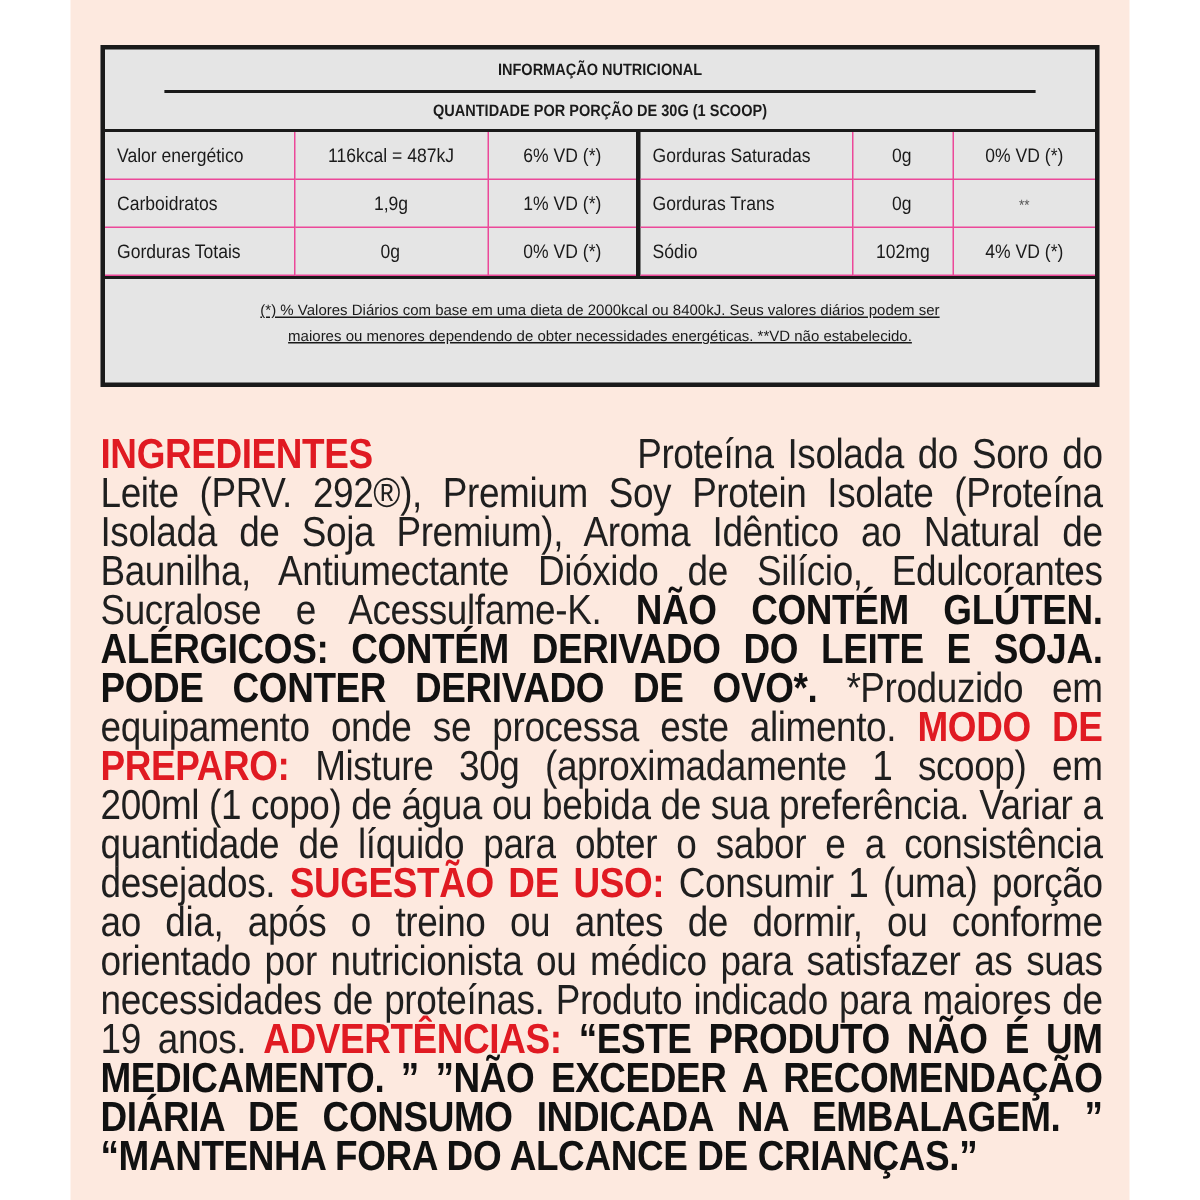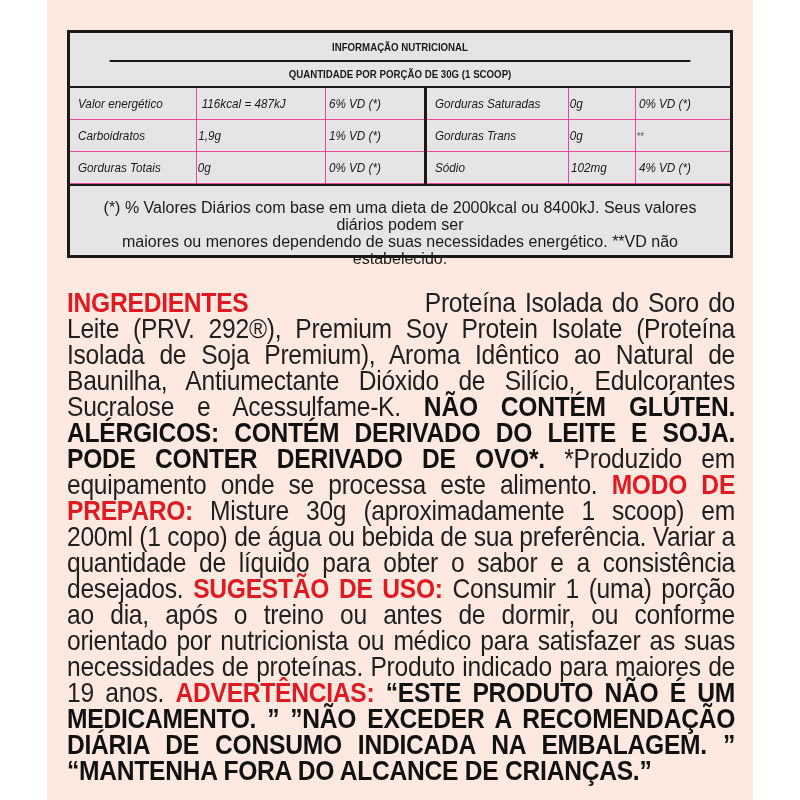--- a/index.html
+++ b/index.html
@@ -20,37 +20,37 @@
   .nutri-title, .nutri-subtitle {
     position:absolute; left:0; width:100%; text-align:center;
     font-weight:bold; font-size:11px; letter-spacing:0;
     transform:scaleX(0.88); transform-origin:center;
   }
   .nutri-title { top:0; height:27px; line-height:29px; border-bottom:2px solid #1a1a1a; }
   .nutri-subtitle { top:29px; height:24px; line-height:24px; }
   .hline2 { position:absolute; left:0; width:100%; height:2px; background:#1a1a1a; }
   .grid {
     position:absolute; left:0; top:55px; width:660px; height:96px;
-    border-collapse:collapse; table-layout:fixed;font-style:italic;
+    border-collapse:collapse; table-layout:fixed;
   }
   .grid td {
     border:1px solid #ec4899; height:22px; padding:0 0 0 8px;
     font-size:13px; white-space:nowrap; overflow:hidden;
   }
-  .grid td.c { text-align:left; padding:0; }
+  .grid td.c { text-align:center; padding:0; }
   .grid tr:first-child td { border-top:none; }
   .grid td:first-child { border-left:none; }
   .grid td:last-child { border-right:none; }
   .grid td.thick { border-left:3px solid #1a1a1a; }
   .cell-inner { display:inline-block; transform:scaleX(0.9); transform-origin:left center; }
   .c .cell-inner { transform-origin:center; }
   .foot-rule { position:absolute; left:0; top:151px; width:100%; height:2px; background:#1a1a1a; }
   .footnote {
     position:absolute; left:10px; top:166px; width:640px;
-    text-align:center; font-size:16px; line-height:17px; color:#1a1a1a;
+    text-align:center; font-size:10px; line-height:17px; color:#1a1a1a;text-decoration:underline;
   }
   .body-text {
     position:absolute; left:67px; top:290px; width:668px;
     font-size:28px; line-height:26px; color:#1f1f1f;
     text-align:justify; letter-spacing:-0.3px;
     font-stretch:condensed;
   }
   .body-text .scale {
     display:block; width:760px; transform:scaleX(0.879); transform-origin:left top;
   }
@@ -101,21 +101,21 @@
       <td class="thick"><span class="cell-inner">Sódio</span></td>
       <td class="c"><span class="cell-inner">102mg</span></td>
       <td class="c"><span class="cell-inner">4% VD (*)</span></td>
     </tr>
   </tbody>
     </table>
 
   <div class="foot-rule"></div>
   <div class="footnote">
     <div>(*) % Valores Diários com base em uma dieta de 2000kcal ou 8400kJ. Seus valores diários podem ser</div>
-    <div>maiores ou menores dependendo de suas necessidades energético. **VD não estabelecido.</div>
+    <div>maiores ou menores dependendo de obter necessidades energéticas. **VD não estabelecido.</div>
   </div>
 </div>
 
 <div class="body-text">
   <span class="scale">
     <span class="red">INGREDIENTES</span><span class="gap-ing"></span>
     <span>Proteína Isolada do Soro do Leite (PRV. 292®),  Premium Soy Protein Isolate (Proteína Isolada de Soja Premium), Aroma Idêntico ao Natural de Baunilha, Antiumectante Dióxido de Silício, Edulcorantes Sucralose e Acessulfame-K.</span>
     <span class="bold">NÃO CONTÉM GLÚTEN. ALÉRGICOS: CONTÉM DERIVADO DO LEITE E SOJA. PODE CONTER DERIVADO DE OVO*.</span>
     <span>*Produzido em equipamento onde se processa este alimento.</span>
     <span class="red">MODO DE PREPARO:</span>

